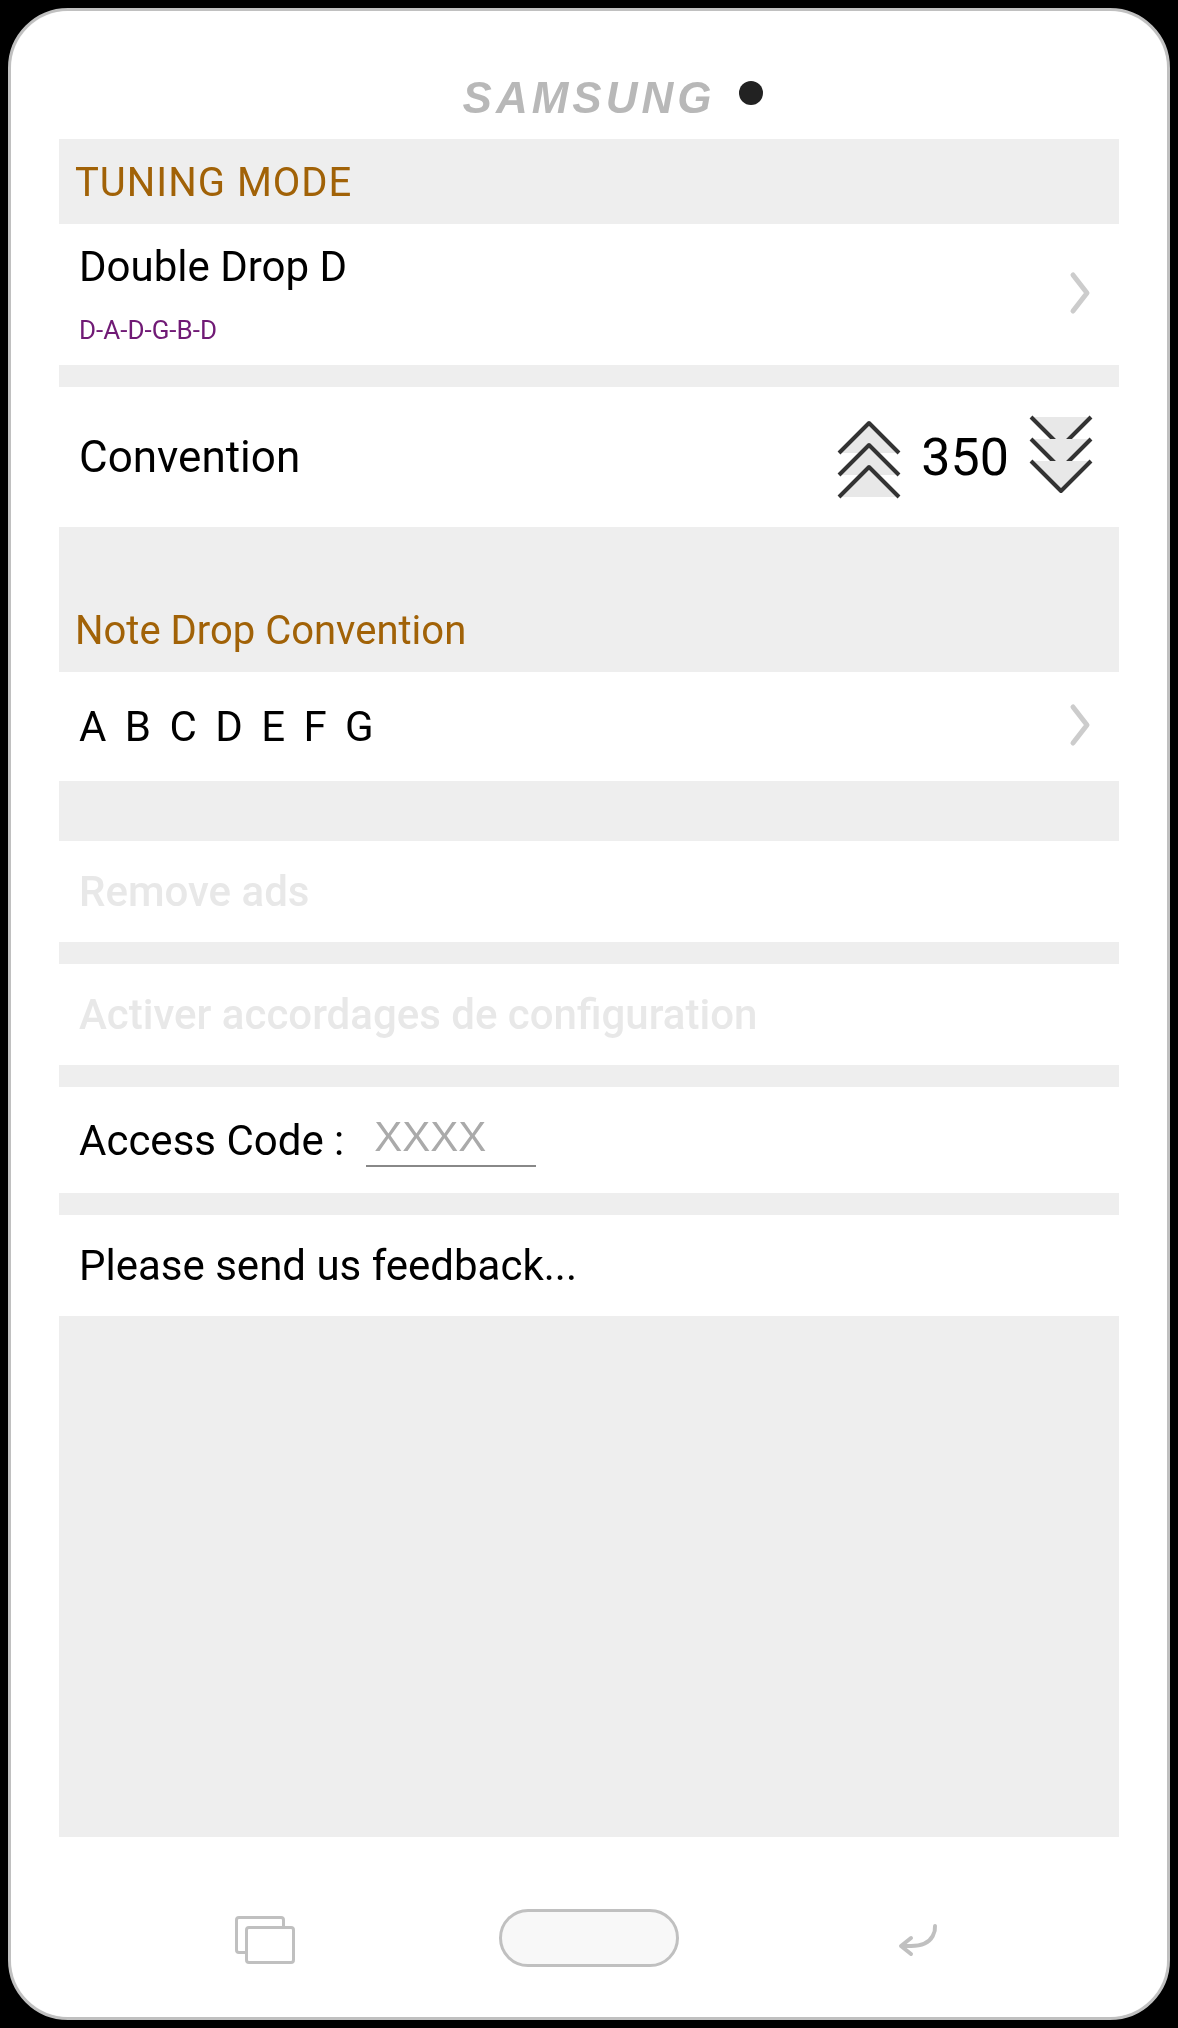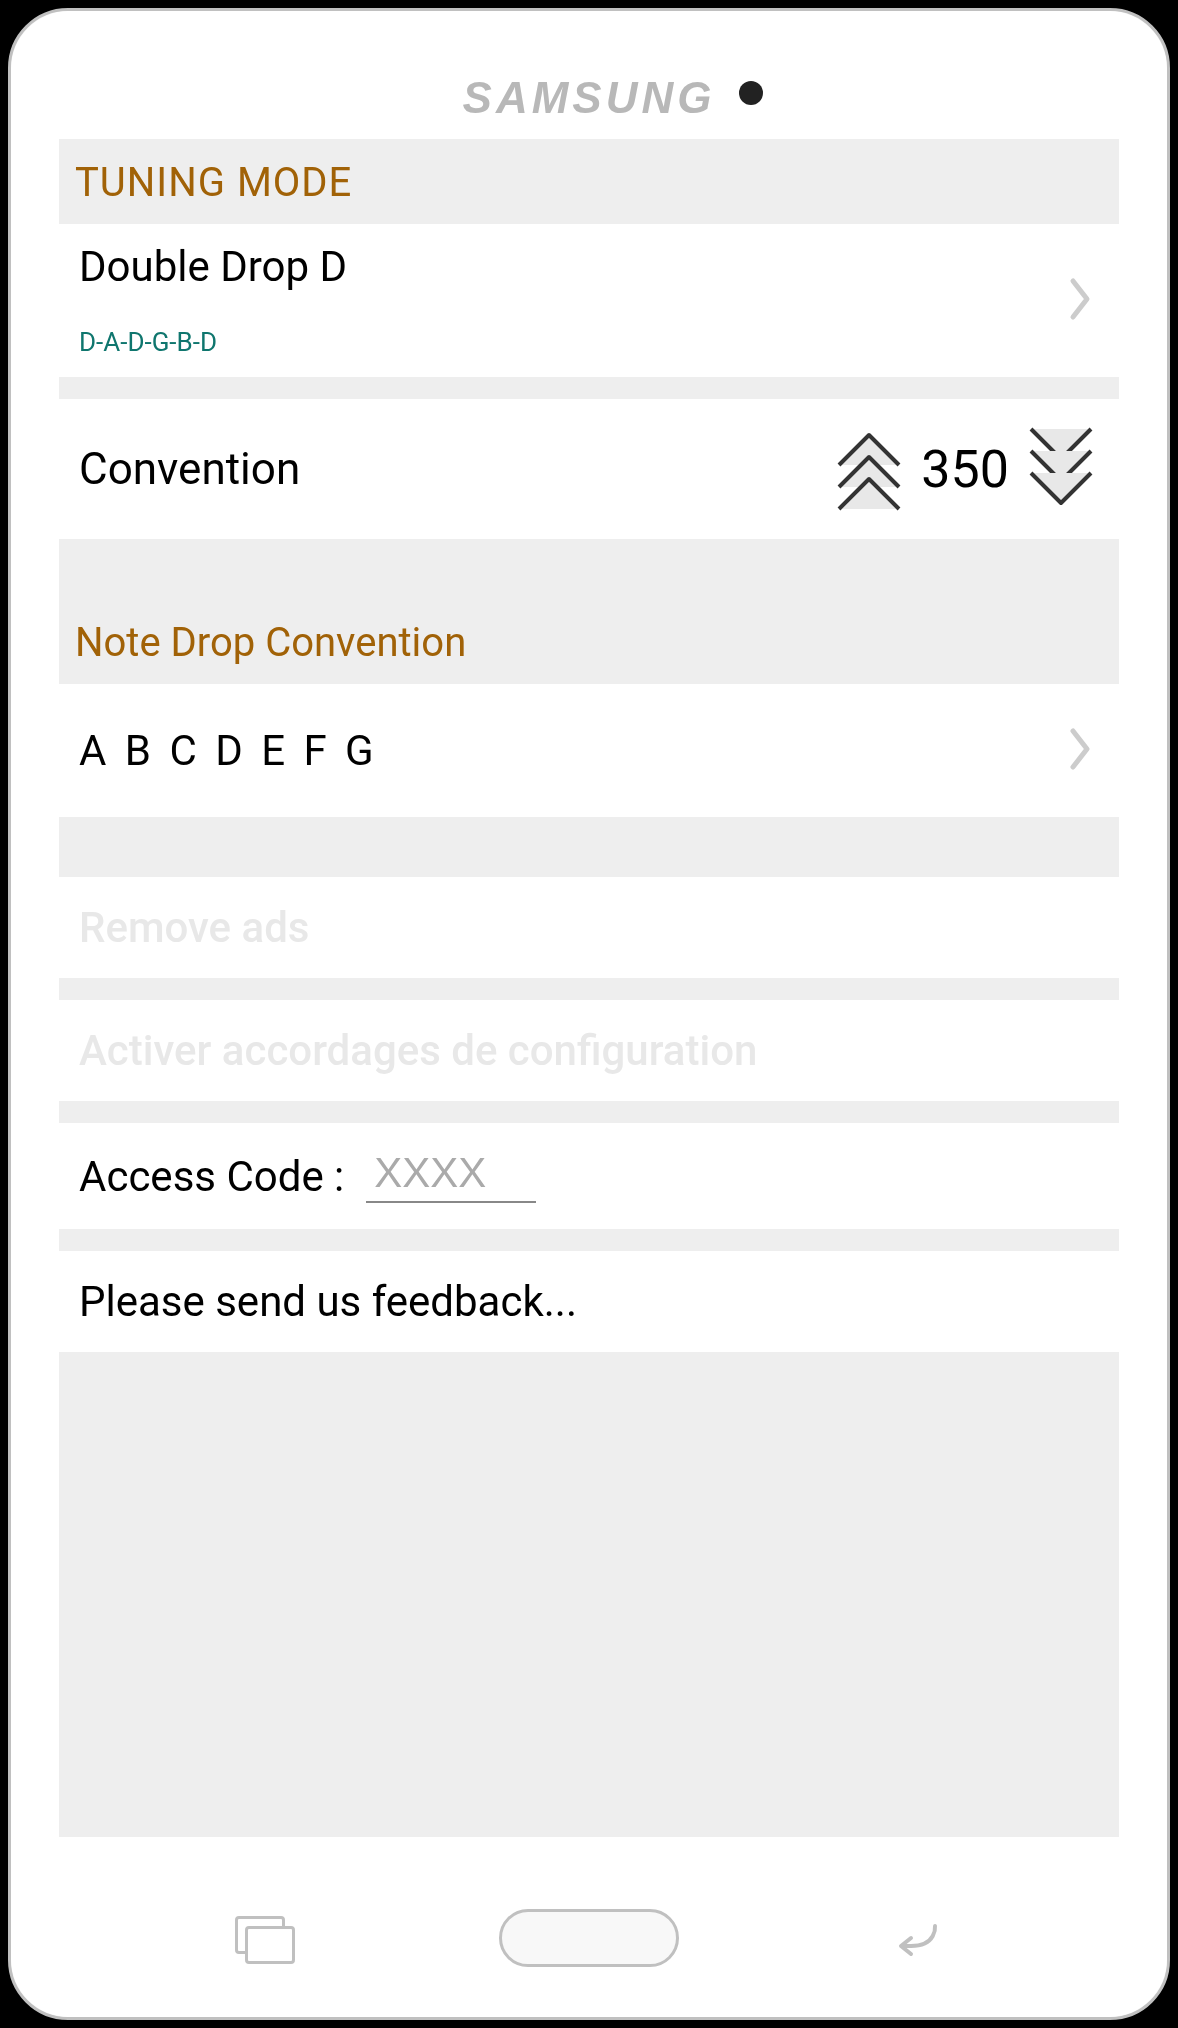--- a/index.html
+++ b/index.html
@@ -79,31 +79,30 @@
       background: #fff;
       padding: 18px 20px;
       display: flex;
       align-items: center;
       position: relative;
     }
     .row-tuning {
       flex-direction: column;
       align-items: flex-start;
       padding: 18px 20px 20px 20px;
-      gap: 20px;
     }
     .row-tuning .title {
       font-size: 42px;
       color: #000;
       font-weight: 400;
     }
     .row-tuning .subtitle {
       font-size: 26px;
-      color: #0f766e;
-      margin-top: 16px;
+      color: #701a75;
+      margin-top: 24px;
     }
     .chevron-right {
       position: absolute;
       right: 24px;
       top: 50%;
       transform: translateY(-50%);
       color: #bbb;
     }
     .spacer {
       height: 22px;
@@ -130,21 +129,21 @@
       font-size: 52px;
       color: #000;
       font-weight: 400;
     }
     .stepper-btn {
       display: flex;
       align-items: center;
       justify-content: center;
     }
     .row-note {
-      padding: 42px 20px;
+      padding: 30px 20px;
     }
     .row-note .value {
       font-size: 42px;
       color: #000;
       letter-spacing: 4px;
     }
     .row-faded {
       padding: 26px 20px;
     }
     .row-faded .text {

